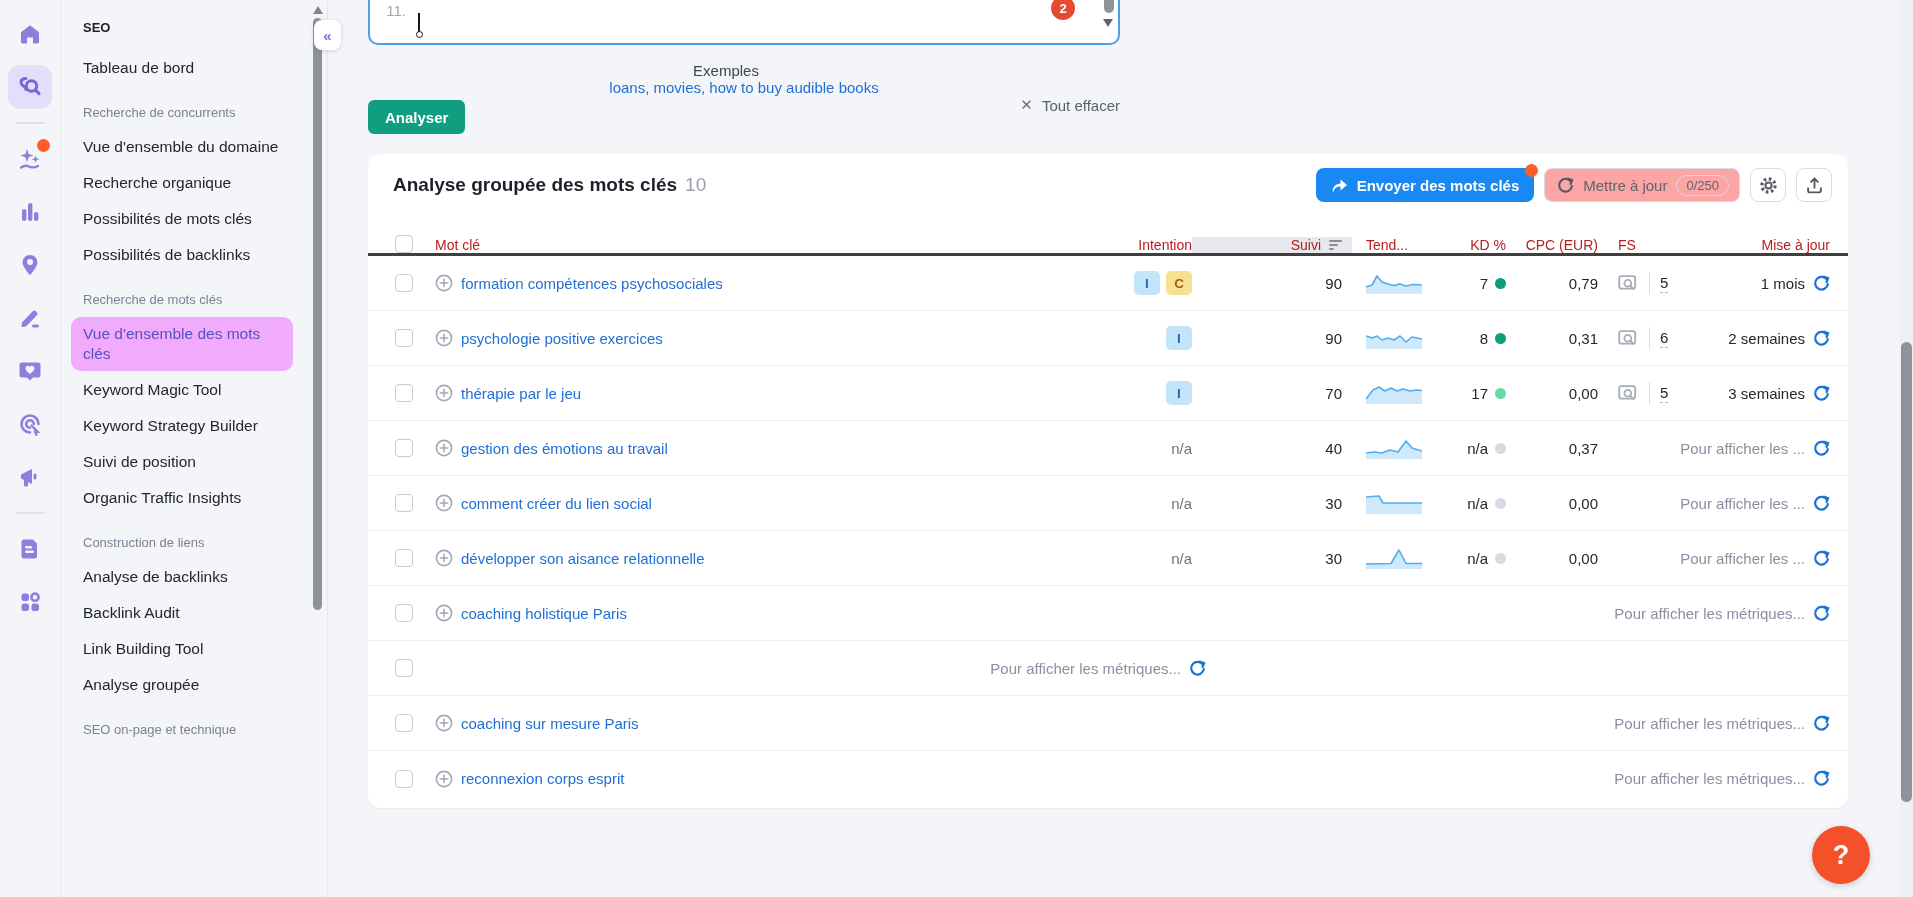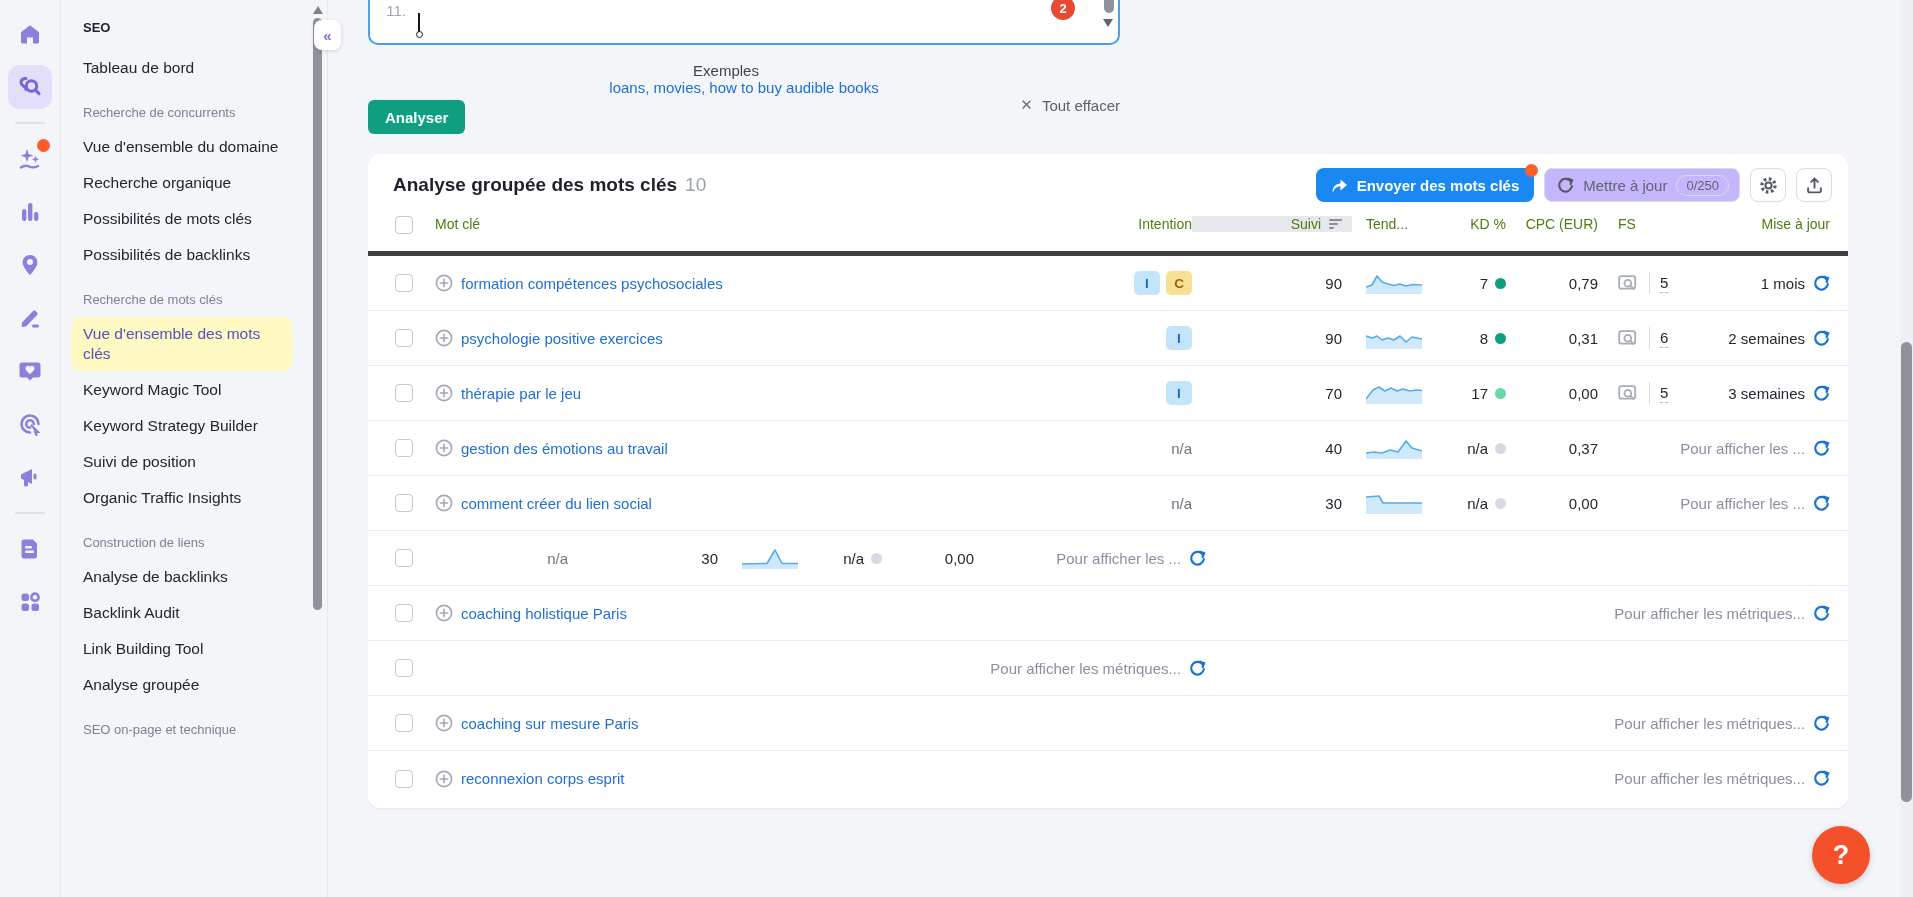--- a/index.html
+++ b/index.html
@@ -33,21 +33,21 @@
     position:absolute; left:61px; top:0; width:267px; height:897px;
     background:#f4f5f9; border-right:1px solid #e6e8ee; overflow:hidden;
   }
   .menu-inner { padding:20px 34px 0 10px; }
   .menu-heading { font-size:13px; font-weight:bold; color:#1e212c; padding-left:12px; margin-bottom:16px; }
   .menu-section-label { font-size:13px; color:#7c8194; padding-left:12px; margin:20px 0 10px; }
   .menu-item {
     font-size:15.5px; line-height:20px; color:#23262f;
     padding:7px 12px; border-radius:10px; margin-bottom:2px; cursor:pointer;
   }
-  .menu-item.active { background:#fef9c3; color:#5a4fbe; }
+  .menu-item.active { background:#f0abfc; color:#5a4fbe; }
   .menu-scrollbar {
     position:absolute; top:0; right:5px; width:9px; height:897px;
   }
   .menu-scroll-arrow-up {
     position:absolute; top:6px; left:0;
     width:0; height:0; border-left:5px solid transparent; border-right:5px solid transparent;
     border-bottom:8px solid #81848e;
   }
   .menu-scroll-thumb {
     position:absolute; top:18px; left:0; width:9px; height:592px;
@@ -106,30 +106,30 @@
   .card-count { font-size:19px; color:#9aa0ae; margin-left:8px; }
   .card-actions { margin-left:auto; display:flex; align-items:center; gap:10px; }
   .send-btn {
     position:relative; height:34px; display:flex; align-items:center; gap:9px; padding:0 15px;
     background:#1a88f2; border:none; border-radius:8px;
     color:#fff; font-size:15px; font-weight:bold; font-family:inherit; cursor:pointer;
   }
   .send-dot { position:absolute; top:-4px; right:-4px; width:13px; height:13px; border-radius:50%; background:#ff5c29; }
   .update-btn {
     height:34px; display:flex; align-items:center; gap:9px; padding:0 10px 0 12px;
-    background:#c4b5fd; border:1px solid #d9dce3; border-radius:8px;
+    background:#fca5a5; border:1px solid #d9dce3; border-radius:8px;
     font-size:15px; color:#60656f; font-family:inherit; cursor:pointer;
   }
   .quota-pill { border:1px solid #d9dce3; border-radius:999px; padding:2px 9px; font-size:13px; color:#60656f; }
   .icon-btn {
     width:36px; height:34px; display:flex; align-items:center; justify-content:center;
     background:#fff; border:1px solid #d9dce3; border-radius:8px; cursor:pointer;
   }
   
-  .thead { display:flex; align-items:flex-start; height:40px; border-bottom:5px solid #404040; font-size:14px; color:#4d7c0f; }
+  .thead { display:flex; align-items:flex-end; height:40px; border-bottom:3px solid #404040; font-size:14px; color:#b91c1c; }
   .thead .cell { display:flex; align-items:center; }
   .cell { display:flex; align-items:center; }
   .c-check { width:60px; padding-left:27px; }
   .c-kw { flex:1; padding-left:7px; }
   .c-int { width:140px; justify-content:flex-end; }
   .c-vol { width:160px; justify-content:flex-end; padding-right:10px; }
   .c-trend { width:72px; padding-left:14px; }
   .c-kd { width:82px; justify-content:flex-end; }
   .c-cpc { width:96px; justify-content:flex-end; padding-right:4px; }
   .c-fs { width:90px; padding-left:16px; }
@@ -605,20 +605,29 @@
               <path d="M13.2 4.6 A6 6 0 1 0 14 8.6"></path>
               <path d="M10.5 1.6 L14.2 3 L12.8 6.6"></path>
             </svg>
           </span>
         </div>
       </div>
       <div class="trow">
         <div class="cell c-check">
           <div class="checkbox"></div>
         </div>
+        <div class="cell c-kw">
+          <span class="kw-cell-inner">
+            <svg width="18" height="18" viewBox="0 0 18 18" fill="none" stroke="#a3a8b4" stroke-width="1.6" stroke-linecap="round">
+              <circle cx="9" cy="9" r="7.6"></circle>
+              <path d="M9 5.4 V12.6 M5.4 9 H12.6"></path>
+            </svg>
+            <span class="kw-link">développer son aisance relationnelle</span>
+          </span>
+        </div>
         <div class="cell c-int">
           <span class="na-text">n/a</span>
         </div>
         <div class="cell c-vol">
           <span class="vol-text">30</span>
         </div>
         <div class="cell c-trend">
           <svg width="56" height="22" viewBox="0 0 56 22">
             <polygon points="0,17 25,16.5 33,3 40,16.5 56,16.5 56,22 0,22" fill="#cfe9fb"></polygon>
             <polyline points="0,17 25,16.5 33,3 40,16.5 56,16.5" fill="none" stroke="#53acf0" stroke-width="1.6" stroke-linejoin="round"></polyline>

